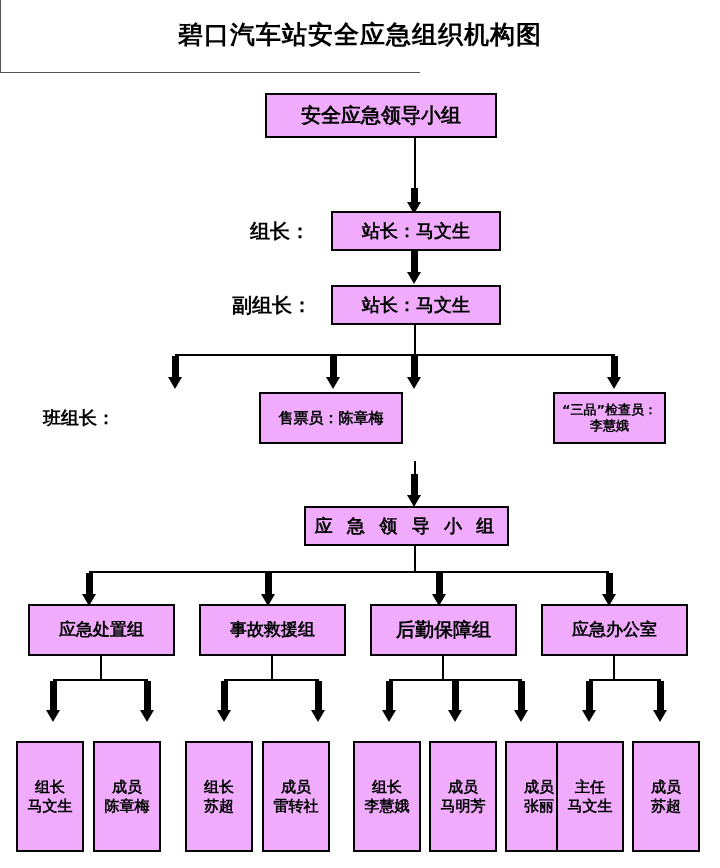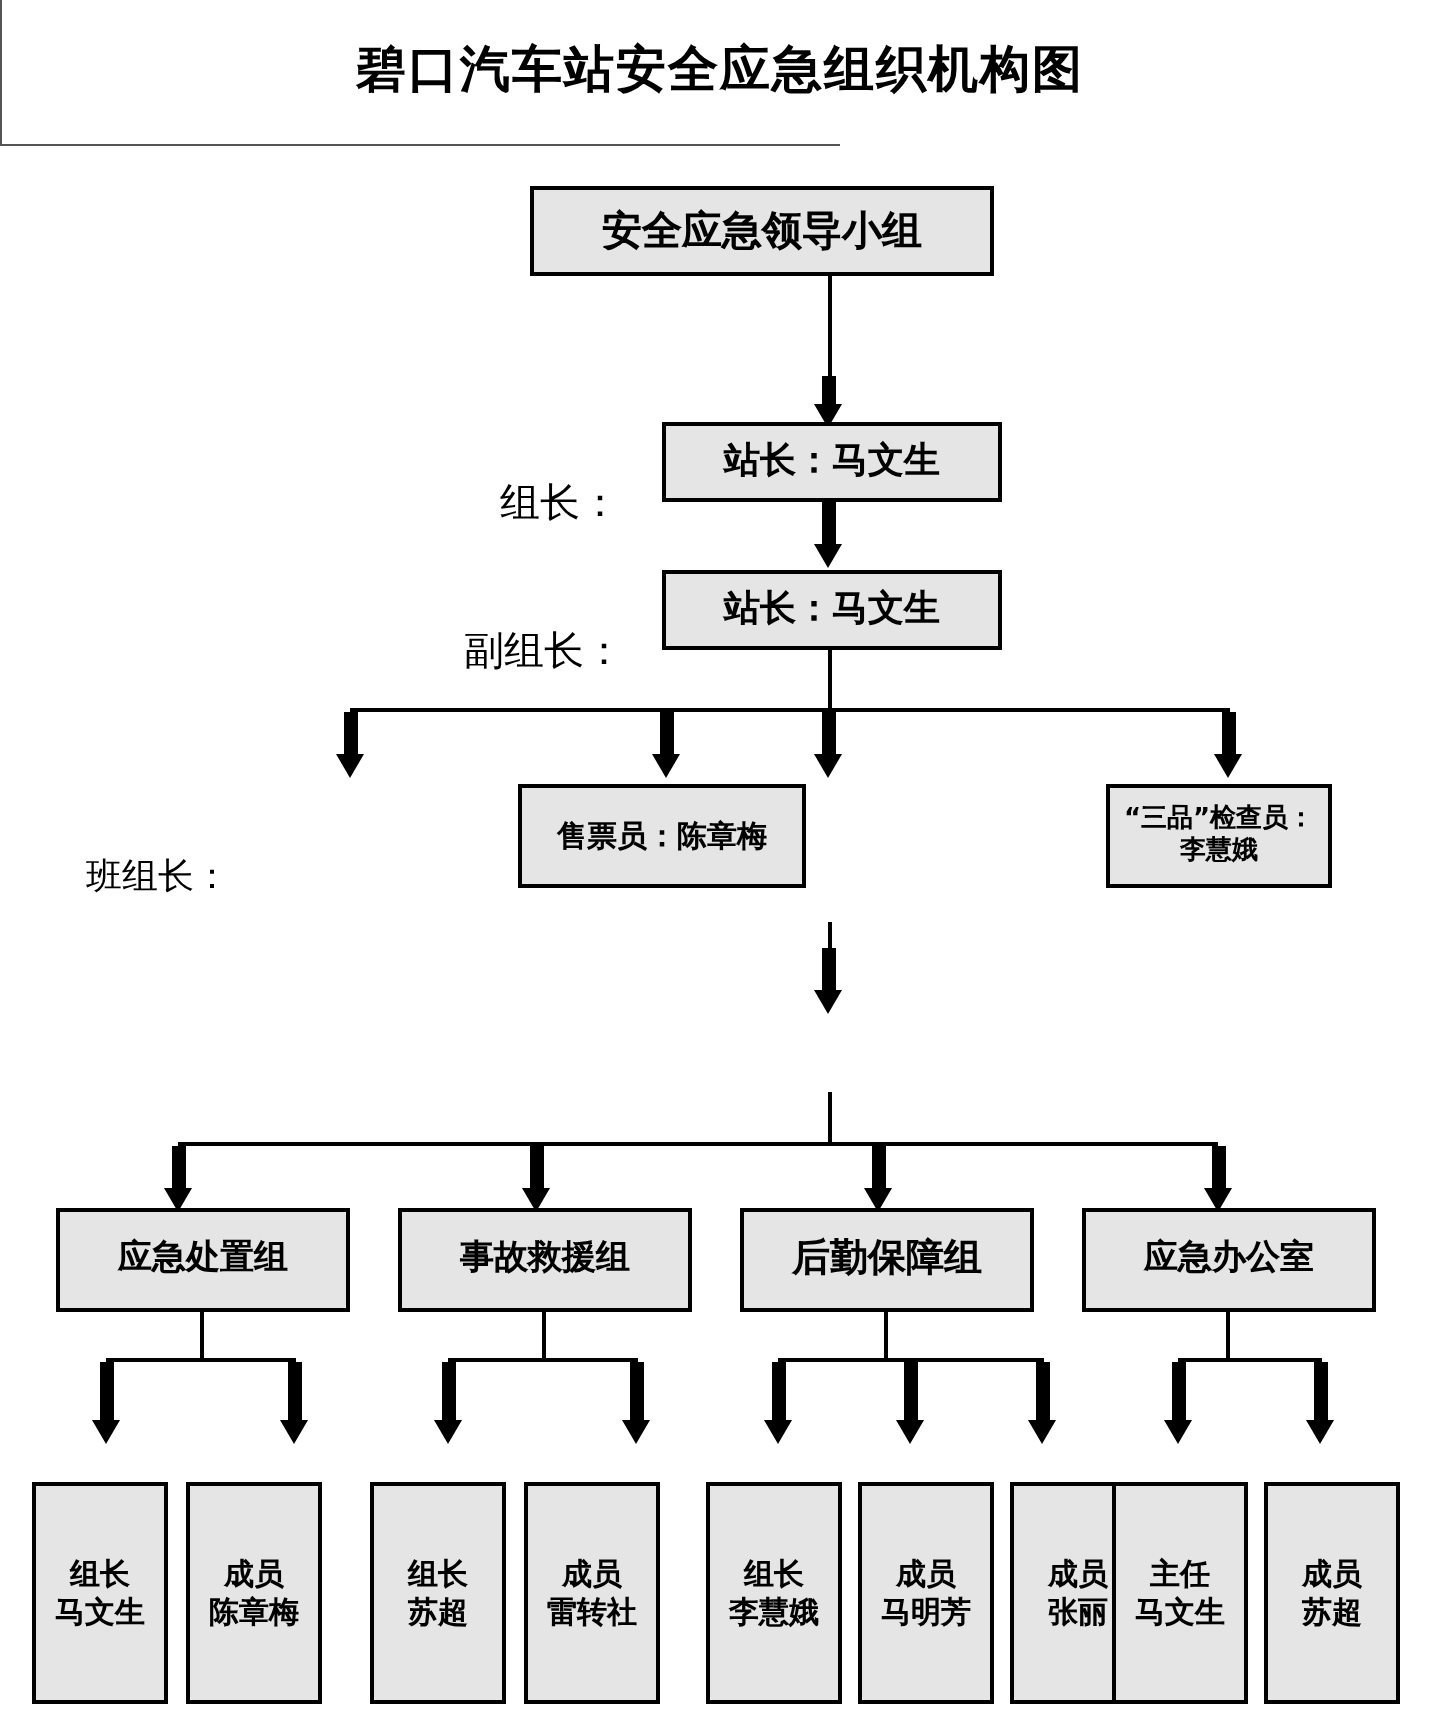--- a/index.html
+++ b/index.html
@@ -15,32 +15,32 @@
 
   .title{
     position:absolute;left:0;top:18px;width:720px;
     text-align:center;
     font-size:25px;font-weight:bold;letter-spacing:1px;
   }
 
   .box{
     position:absolute;
     border:2px solid #000;
-    background:#e5e5e5;
+    background:#f0abfc;
     display:flex;align-items:center;justify-content:center;
     text-align:center;
     font-weight:bold;
     box-sizing:border-box;
     line-height:1.25;
   }
   .label{
     position:absolute;
-    font-weight:normal;
+    font-weight:bold;
     white-space:nowrap;
-    display:flex;align-items:center;margin-top:20px;
+    display:flex;align-items:center;
   }
 
   
   .ln{position:absolute;background:#000;}
   .vline{width:2px;}
   .hline{height:2px;}
   .vthin{width:1px;background:#555;}
   .hthin{height:1px;background:#555;}
 
   
@@ -111,20 +111,21 @@
   <div class="vthin" style="left:190px;top:444px;height:18px;"></div>
   <div class="vthin" style="left:331px;top:444px;height:18px;"></div>
   <div class="vthin" style="left:478px;top:444px;height:18px;"></div>
   <div class="vthin" style="left:609px;top:444px;height:18px;"></div>
   <div class="hthin" style="left:190px;top:461px;width:420px;"></div>
 
   <div class="ln vline" style="left:414px;top:461px;height:20px;"></div>
   <div class="stem" style="left:411px;top:474px;height:22px;"></div>
   <div class="arrow" style="left:407px;top:495px;"></div>
 
+  <div class="box f18 sp" style="left:304px;top:506px;width:205px;height:40px;">应 急 领 导 小 组</div>
 
   <div class="ln vline" style="left:414px;top:546px;height:26px;"></div>
   <div class="ln hline" style="left:89px;top:571px;width:520px;"></div>
 
   <div class="stem" style="left:86px;top:573px;height:22px;"></div>
   <div class="arrow" style="left:82px;top:594px;"></div>
 
   <div class="stem" style="left:265px;top:573px;height:22px;"></div>
   <div class="arrow" style="left:261px;top:594px;"></div>
 

